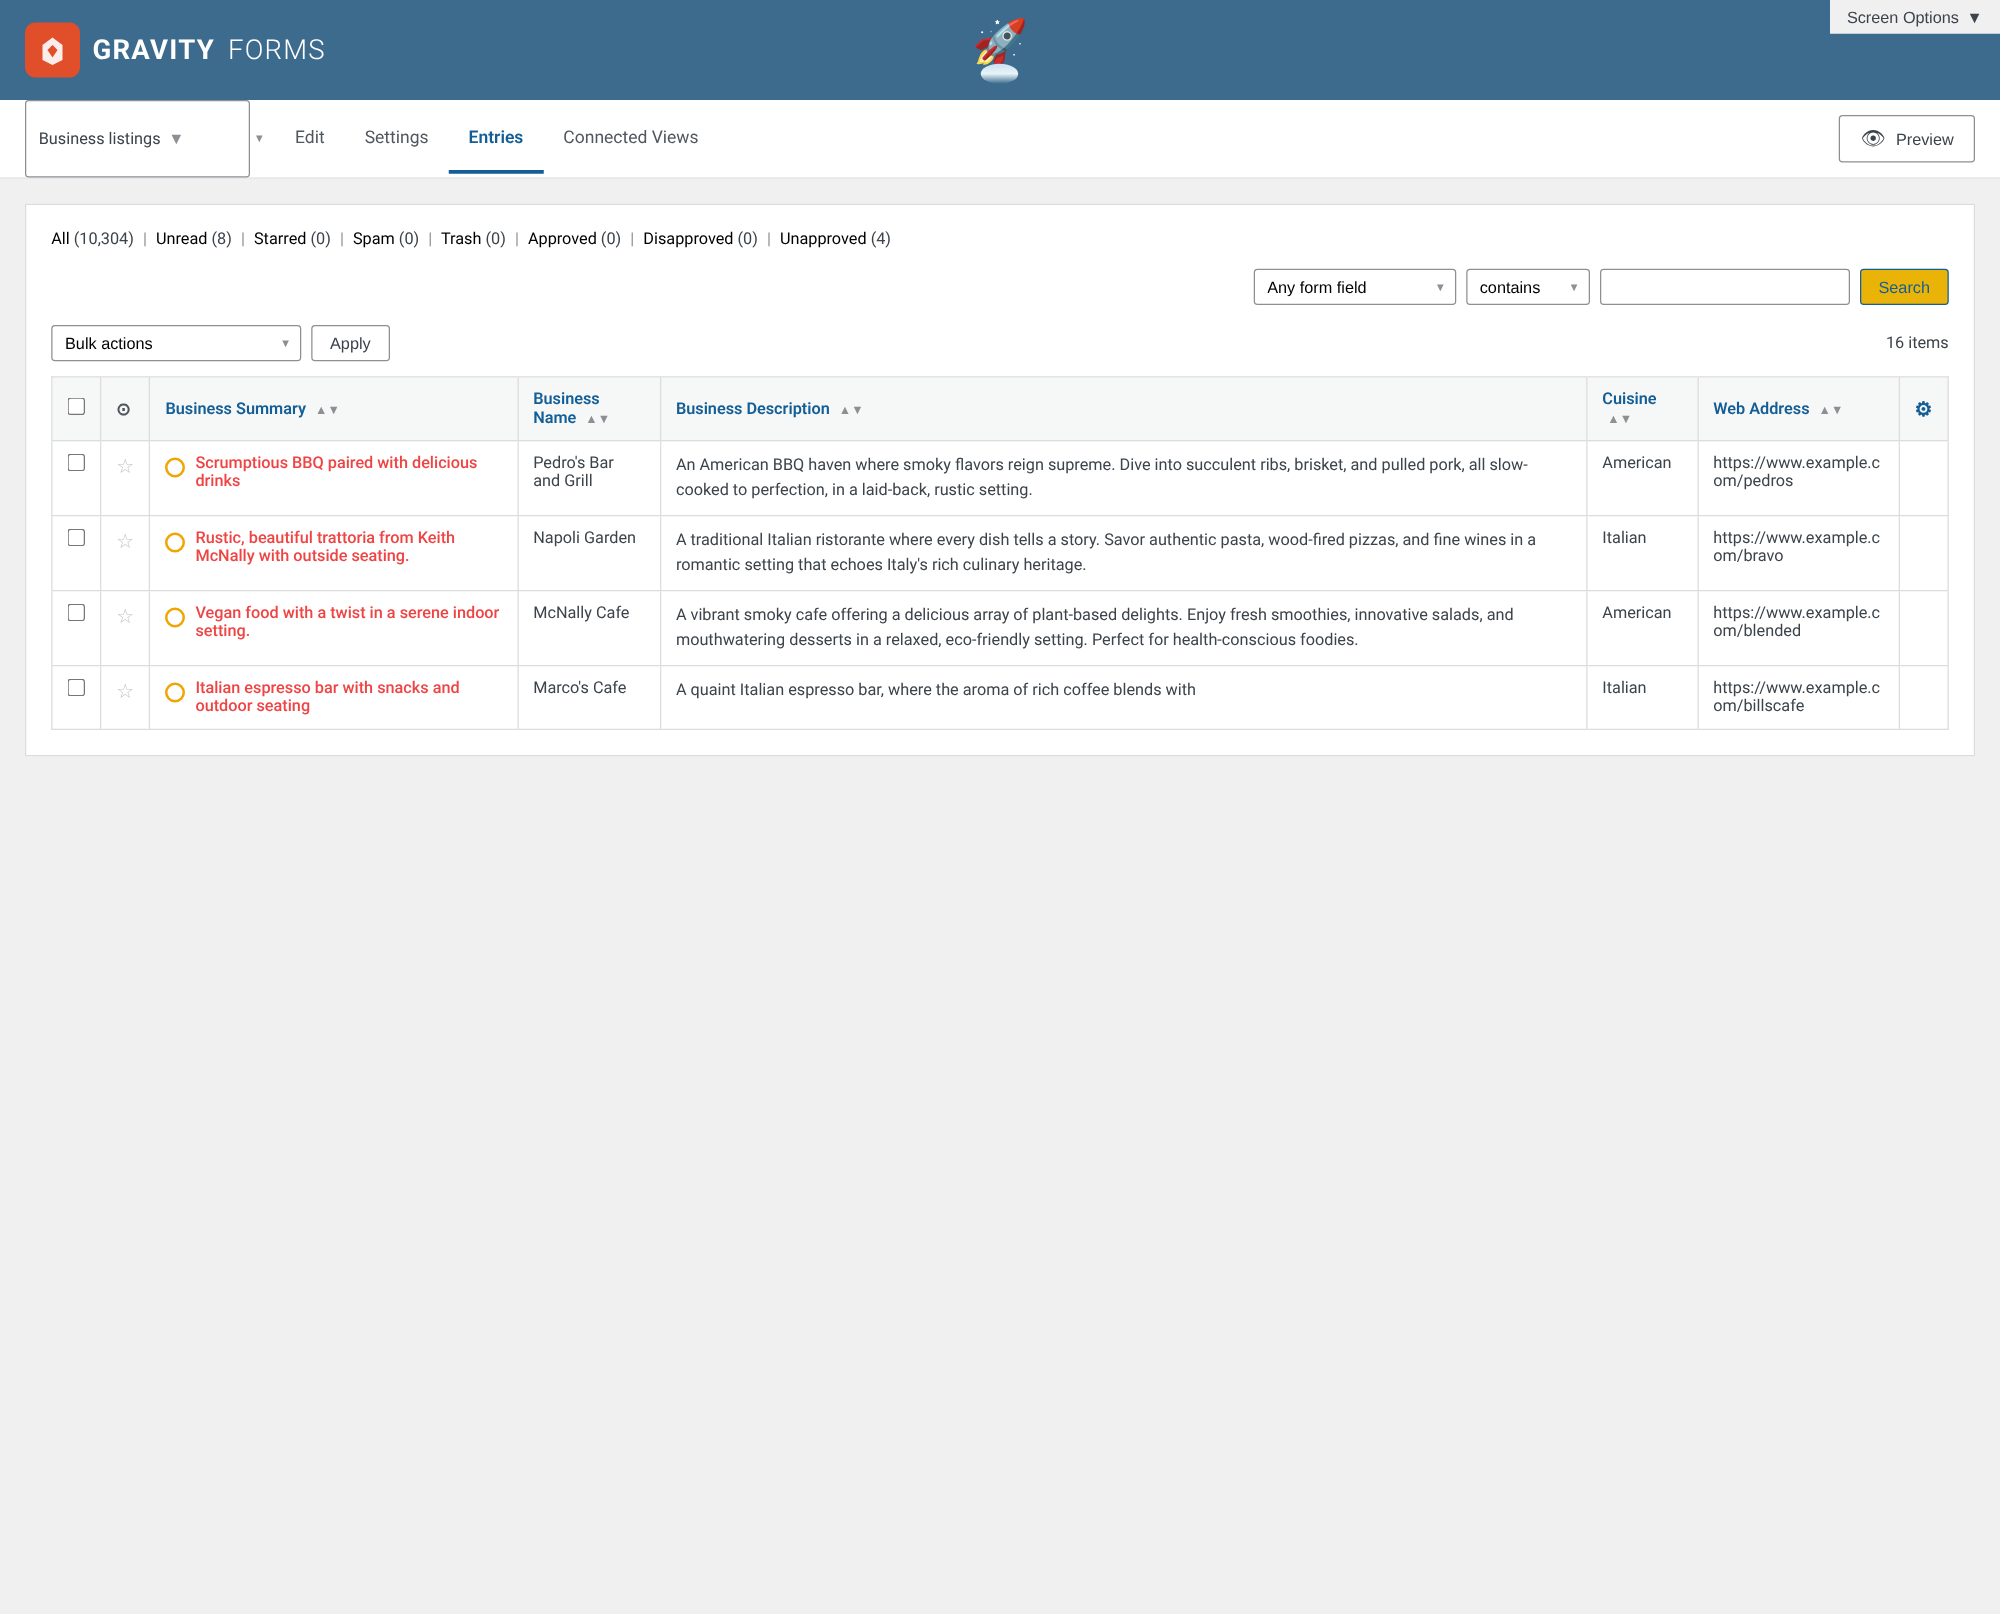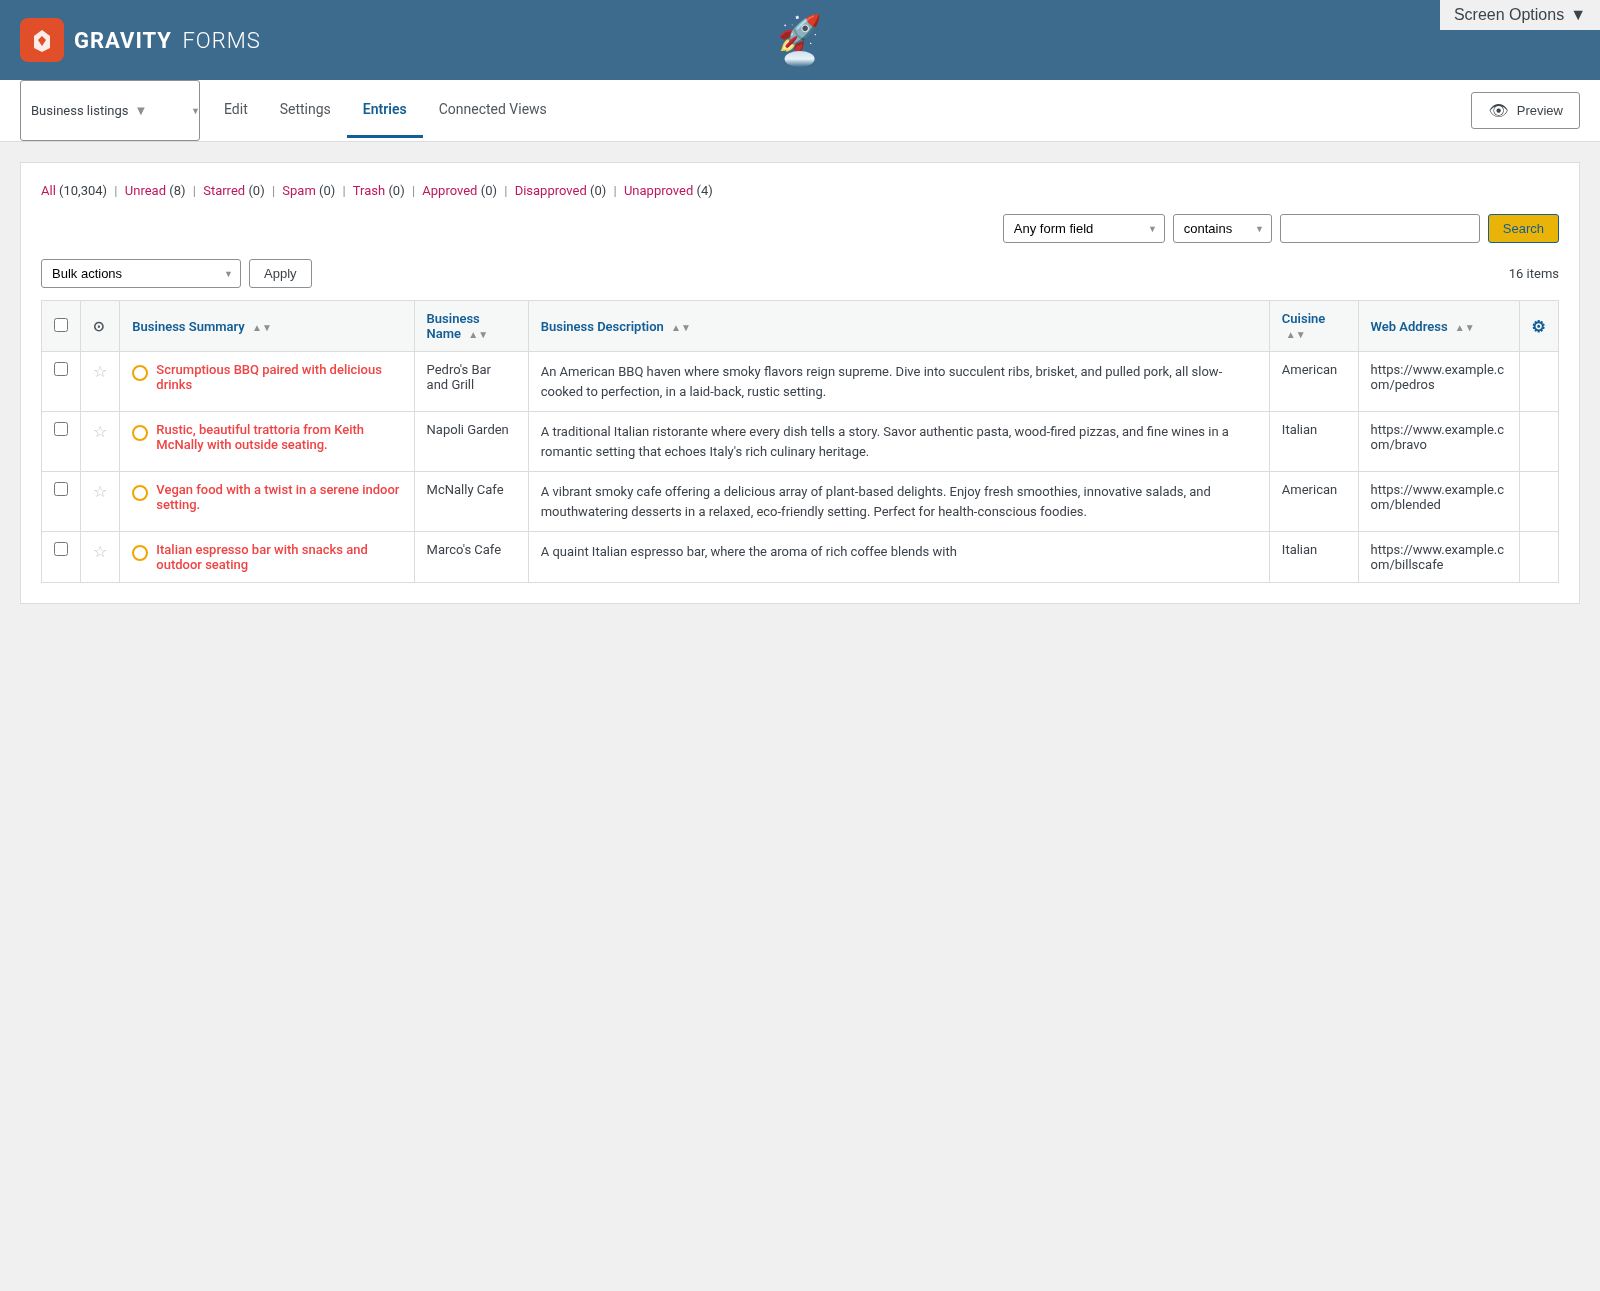--- a/index.html
+++ b/index.html
@@ -8,38 +8,38 @@
     
     .top-bar { background: #3d6b8e; height: 80px; display: flex; align-items: center; padding: 0 20px; position: relative; }
     .logo-area { display: flex; align-items: center; gap: 10px; }
     .logo-icon { width: 44px; height: 44px; background: #e04e2a; border-radius: 8px; display: flex; align-items: center; justify-content: center; color: white; font-weight: bold; font-size: 22px; }
     .logo-text { color: white; font-size: 22px; letter-spacing: 1px; }
     .logo-text span { font-weight: 700; }
     .logo-text .forms { font-weight: 300; }
     .rocket-area { position: absolute; left: 50%; transform: translateX(-50%); display: flex; flex-direction: column; align-items: center; }
     .rocket { font-size: 36px; }
     .rocket-exhaust { width: 30px; height: 16px; background: linear-gradient(to bottom, #cce0ee, #e8f4f8, transparent); border-radius: 50%; margin-top: -4px; }
-    .screen-options-btn { position: absolute; top: 0; right: 0; background: #f0f0f1; border: none; padding: 6px 14px; font-size: 16px; cursor: pointer; display: flex; align-items: center; gap: 6px; color: #3c434a; }
+    .screen-options-btn { position: absolute; top: 0; right: 0; background: #f0f0f1; border: none; padding: 6px 14px; font-size: 13px; cursor: pointer; display: flex; align-items: center; gap: 6px; color: #3c434a; }
 
     
     .nav-bar { background: white; border-bottom: 1px solid #dcdcde; padding: 0 20px; display: flex; align-items: center; gap: 0; }
-    .form-selector { border: 1px solid #8c8f94; border-radius: 3px; padding: 22px 10px; font-size: 13px; background: white; display: flex; align-items: center; gap: 6px; cursor: pointer; min-width: 180px; margin-right: 8px; }
+    .form-selector { border: 1px solid #8c8f94; border-radius: 3px; padding: 22px 10px; font-size: 13px; background: white; display: flex; align-items: center; gap: 6px; cursor: pointer; min-width: 180px; margin-right: 20px; }
     .form-selector-arrow { color: #8c8f94; }
     .nav-tabs { display: flex; align-items: center; gap: 0; flex: 1; }
     .nav-tab { padding: 18px 16px; font-size: 14px; color: #50575e; text-decoration: none; cursor: pointer; border-bottom: 3px solid transparent; }
     .nav-tab.active { color: #135e96; border-bottom: 3px solid #135e96; font-weight: 600; }
     .preview-btn { margin-left: auto; border: 1px solid #8c8f94; border-radius: 3px; padding: 8px 16px; background: white; cursor: pointer; display: flex; align-items: center; gap: 8px; font-size: 13px; color: #3c434a; }
 
     
     .content { padding: 20px 20px; background: #f0f0f1; min-height: calc(100vh - 160px); }
     .inner-content { background: white; padding: 20px; border: 1px solid #dcdcde; }
 
     
     .filter-links { margin-bottom: 16px; font-size: 13px; color: #3c434a; }
-    .filter-links a { color: #be185d; text-decoration: none; }
+    .filter-links a { color: #000000; text-decoration: none; }
     .filter-links .separator { color: #8c8f94; margin: 0 4px; }
 
     
     .search-row { display: flex; align-items: center; justify-content: flex-end; gap: 8px; margin-bottom: 16px; }
     .search-select { border: 1px solid #8c8f94; border-radius: 3px; padding: 6px 28px 6px 10px; font-size: 13px; background: white; appearance: none; cursor: pointer; position: relative; }
     .select-wrapper { position: relative; display: inline-block; }
     .select-wrapper::after { content: "▼"; font-size: 9px; position: absolute; right: 8px; top: 50%; transform: translateY(-50%); color: #8c8f94; pointer-events: none; }
     .search-input { border: 1px solid #8c8f94; border-radius: 3px; padding: 6px 10px; font-size: 13px; width: 200px; }
     .search-btn { border: 1px solid #135e96; border-radius: 3px; padding: 6px 14px; background: #eab308; color: #135e96; font-size: 13px; cursor: pointer; }
 

